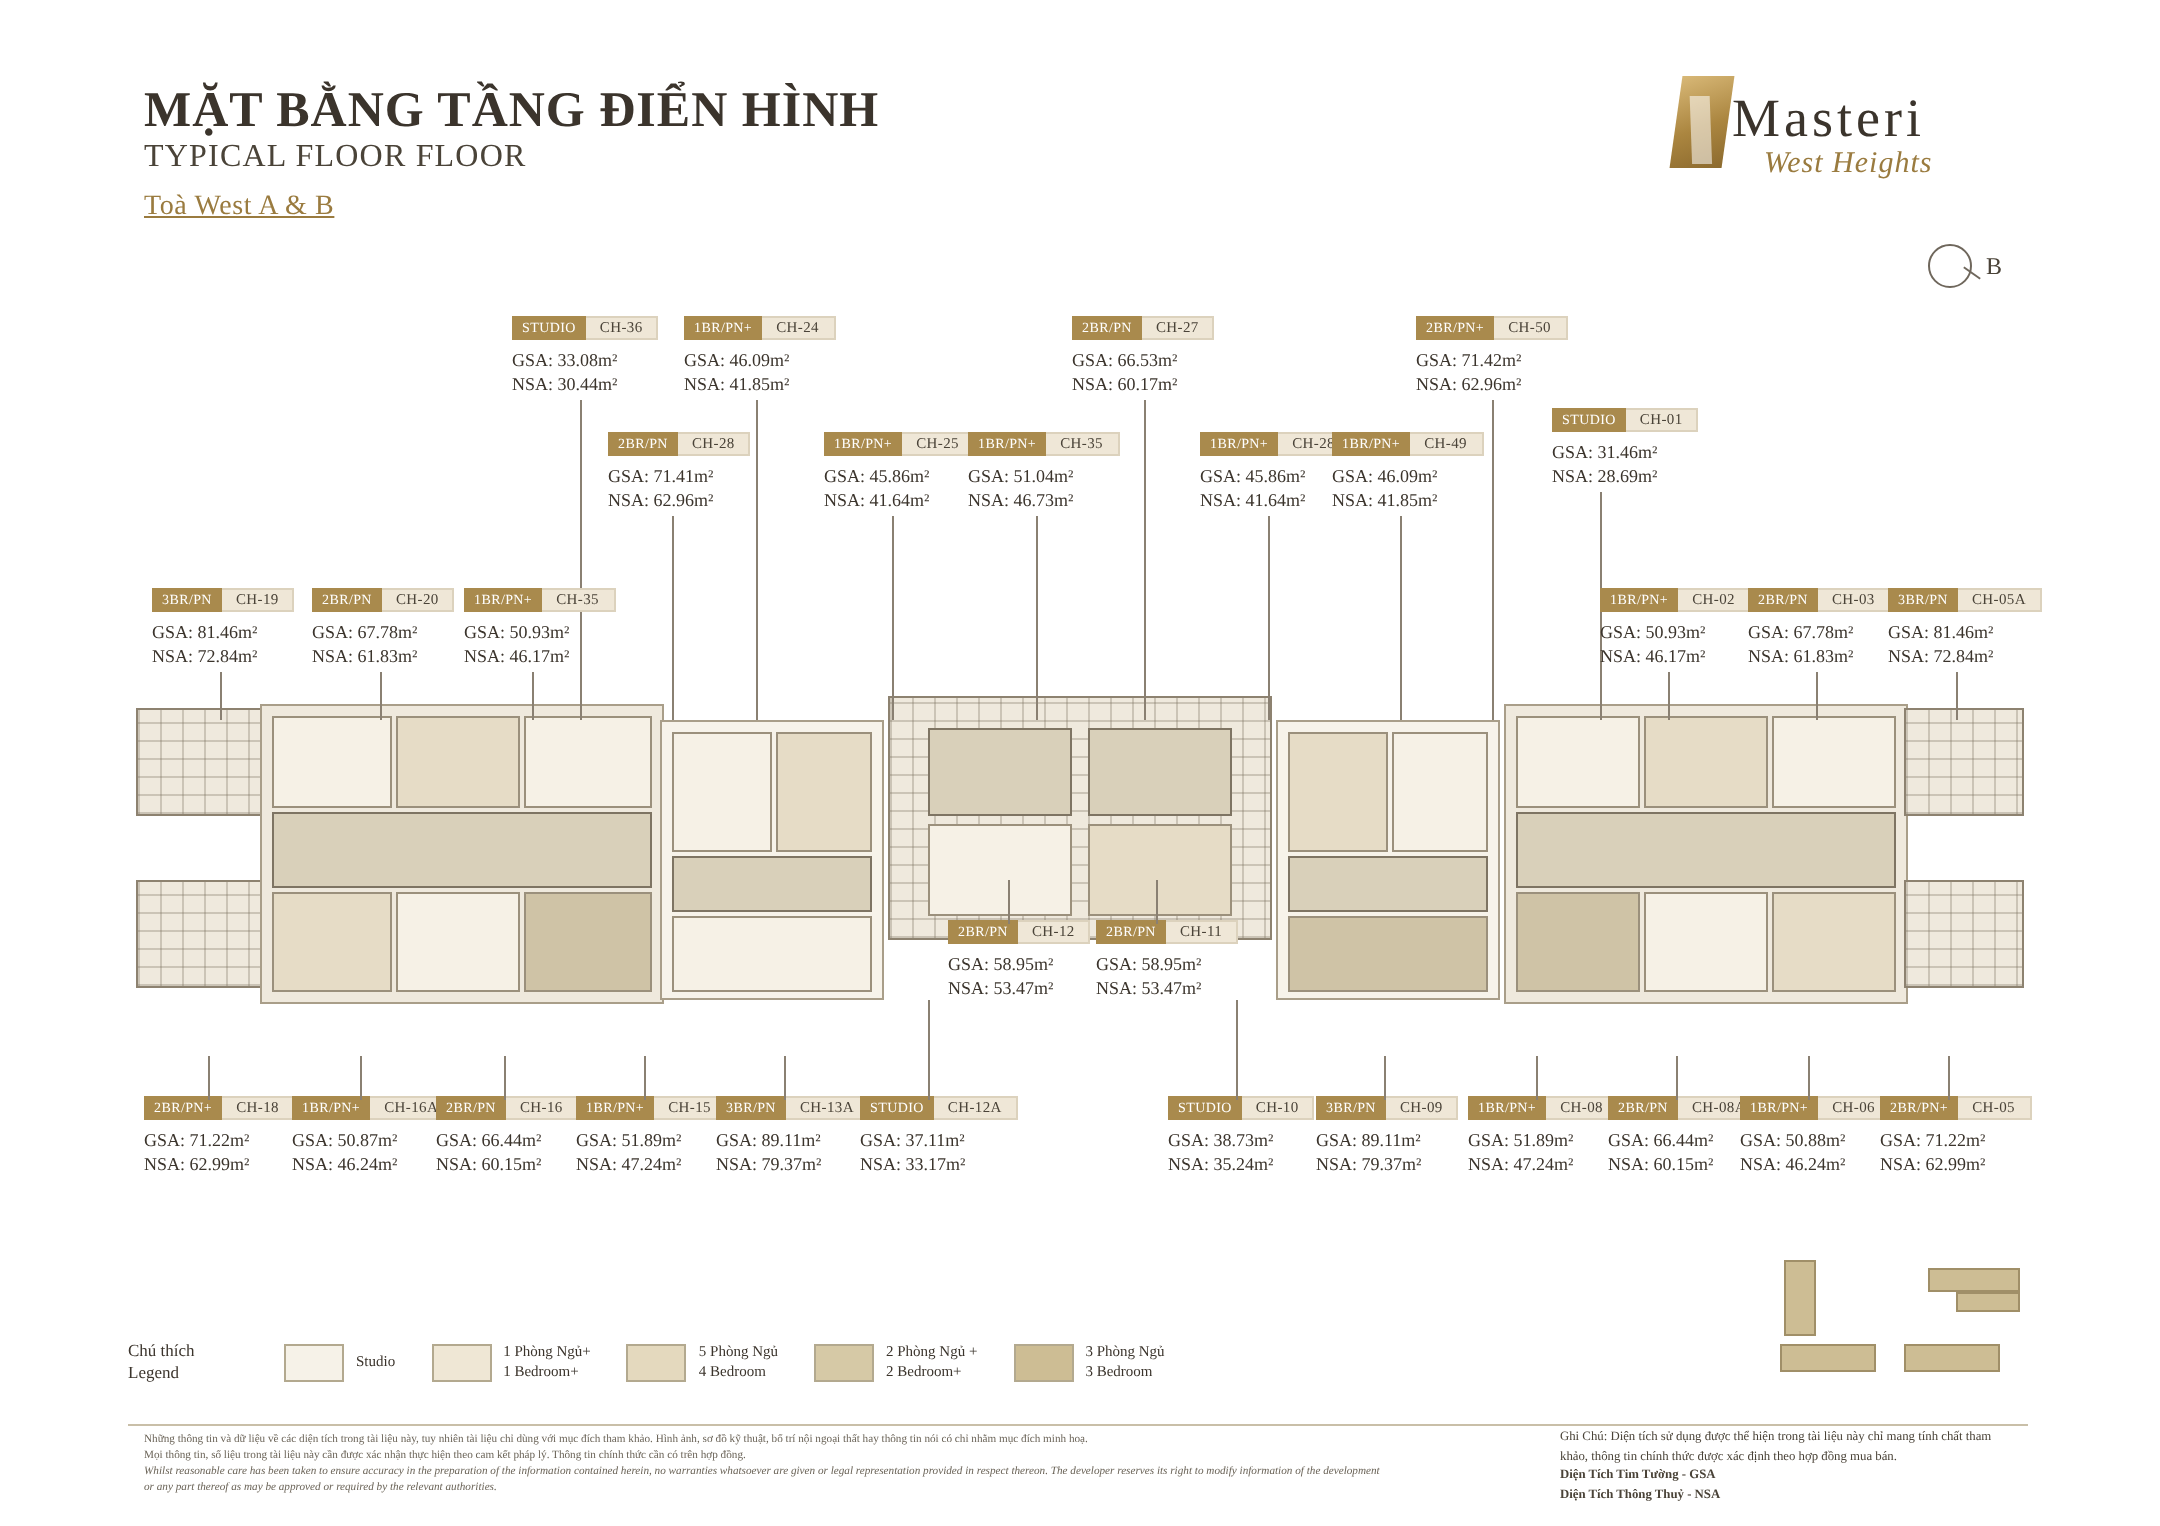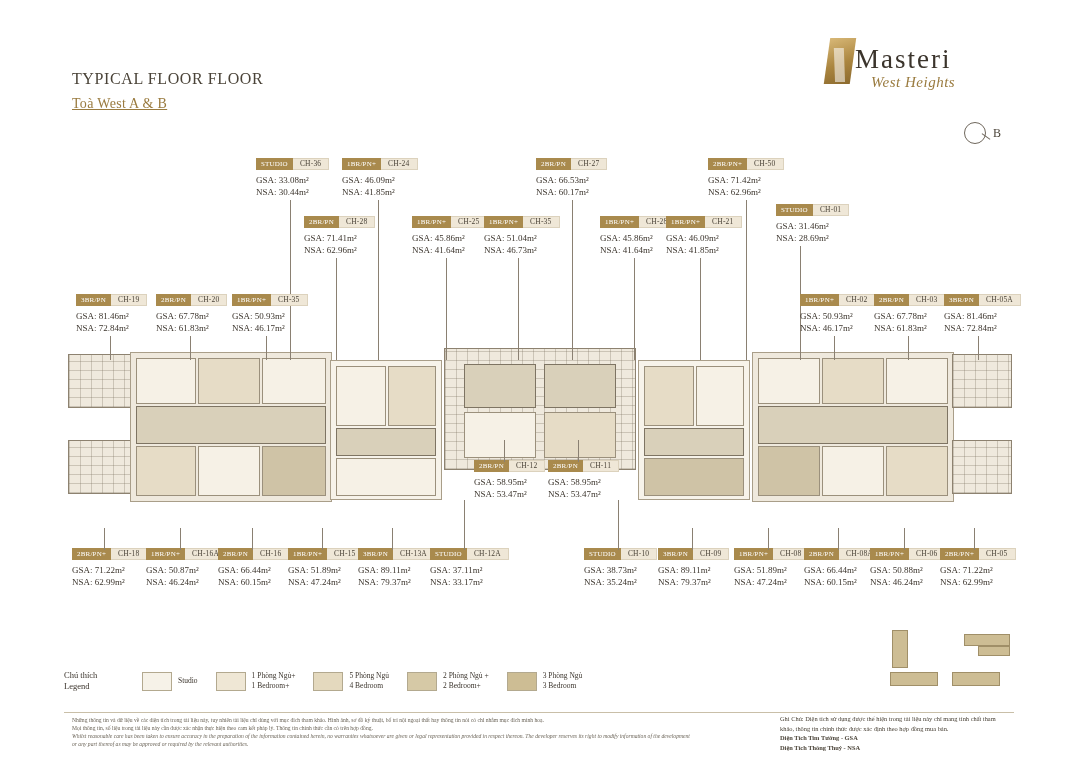--- a/index.html
+++ b/index.html
@@ -27,21 +27,21 @@
     white-space:nowrap;
   }
   .title-block{
     position:absolute;left:72px;top:96px;
     font-size:14px;color:#9a7b3f;letter-spacing:.3px;
     white-space:nowrap;
     text-decoration:underline;
   }
 
   
-  .logo{position:absolute;right:83px;top:38px;width:170px;height:64px;}
+  .logo{position:absolute;right:72px;top:38px;width:170px;height:64px;}
   .logo .mark{
     position:absolute;left:0;top:0;width:26px;height:46px;
     background:linear-gradient(160deg,#d8b877 0%,#ab8640 55%,#8c6a2e 100%);
     transform:skewX(-8deg);
   }
   .logo .mark:after{
     content:"";position:absolute;left:8px;top:10px;width:10px;height:34px;
     background:#ffffff;opacity:.55;transform:skewX(10deg);
   }
   .logo .name{
@@ -128,20 +128,21 @@
     position:absolute;right:70px;top:714px;width:230px;text-align:left;
     font-size:6.4px;line-height:9.5px;color:#4a4338;
   }
   .footer-right .b{font-weight:bold;}
 </style>
 </head>
 <body>
 
 <div class="page">
 
+  <div class="title-main">MẶT BẰNG TẦNG ĐIỂN HÌNH</div>
   <div class="title-sub">TYPICAL FLOOR FLOOR</div>
   <div class="title-block">Toà West A &amp; B</div>
 
   <div class="logo">
     <div class="mark"></div>
     <div class="name">Masteri</div>
     <div class="tag">West Heights</div>
   </div>
 
   <div class="compass">
@@ -270,21 +271,21 @@
         <span class="type">1BR/PN+</span>
         <span class="code">CH-28</span>
       </div>
     <div class="tag-body"><span>GSA: 45.86m²</span><br><span>NSA: 41.64m²</span></div>
   </div>
   <div class="leader" style="left:634px;top:258px;height:102px;"></div>
 
   <div class="tag-box" style="left:666px;top:216px;">
     <div class="tag-head">
         <span class="type">1BR/PN+</span>
-        <span class="code">CH-21</span>
+        <span class="code">CH-49</span>
       </div>
     <div class="tag-body"><span>GSA: 46.09m²</span><br><span>NSA: 41.85m²</span></div>
   </div>
   <div class="leader" style="left:700px;top:258px;height:102px;"></div>
 
   <div class="tag-box" style="left:76px;top:294px;">
     <div class="tag-head">
         <span class="type">3BR/PN</span>
         <span class="code">CH-19</span>
       </div>

